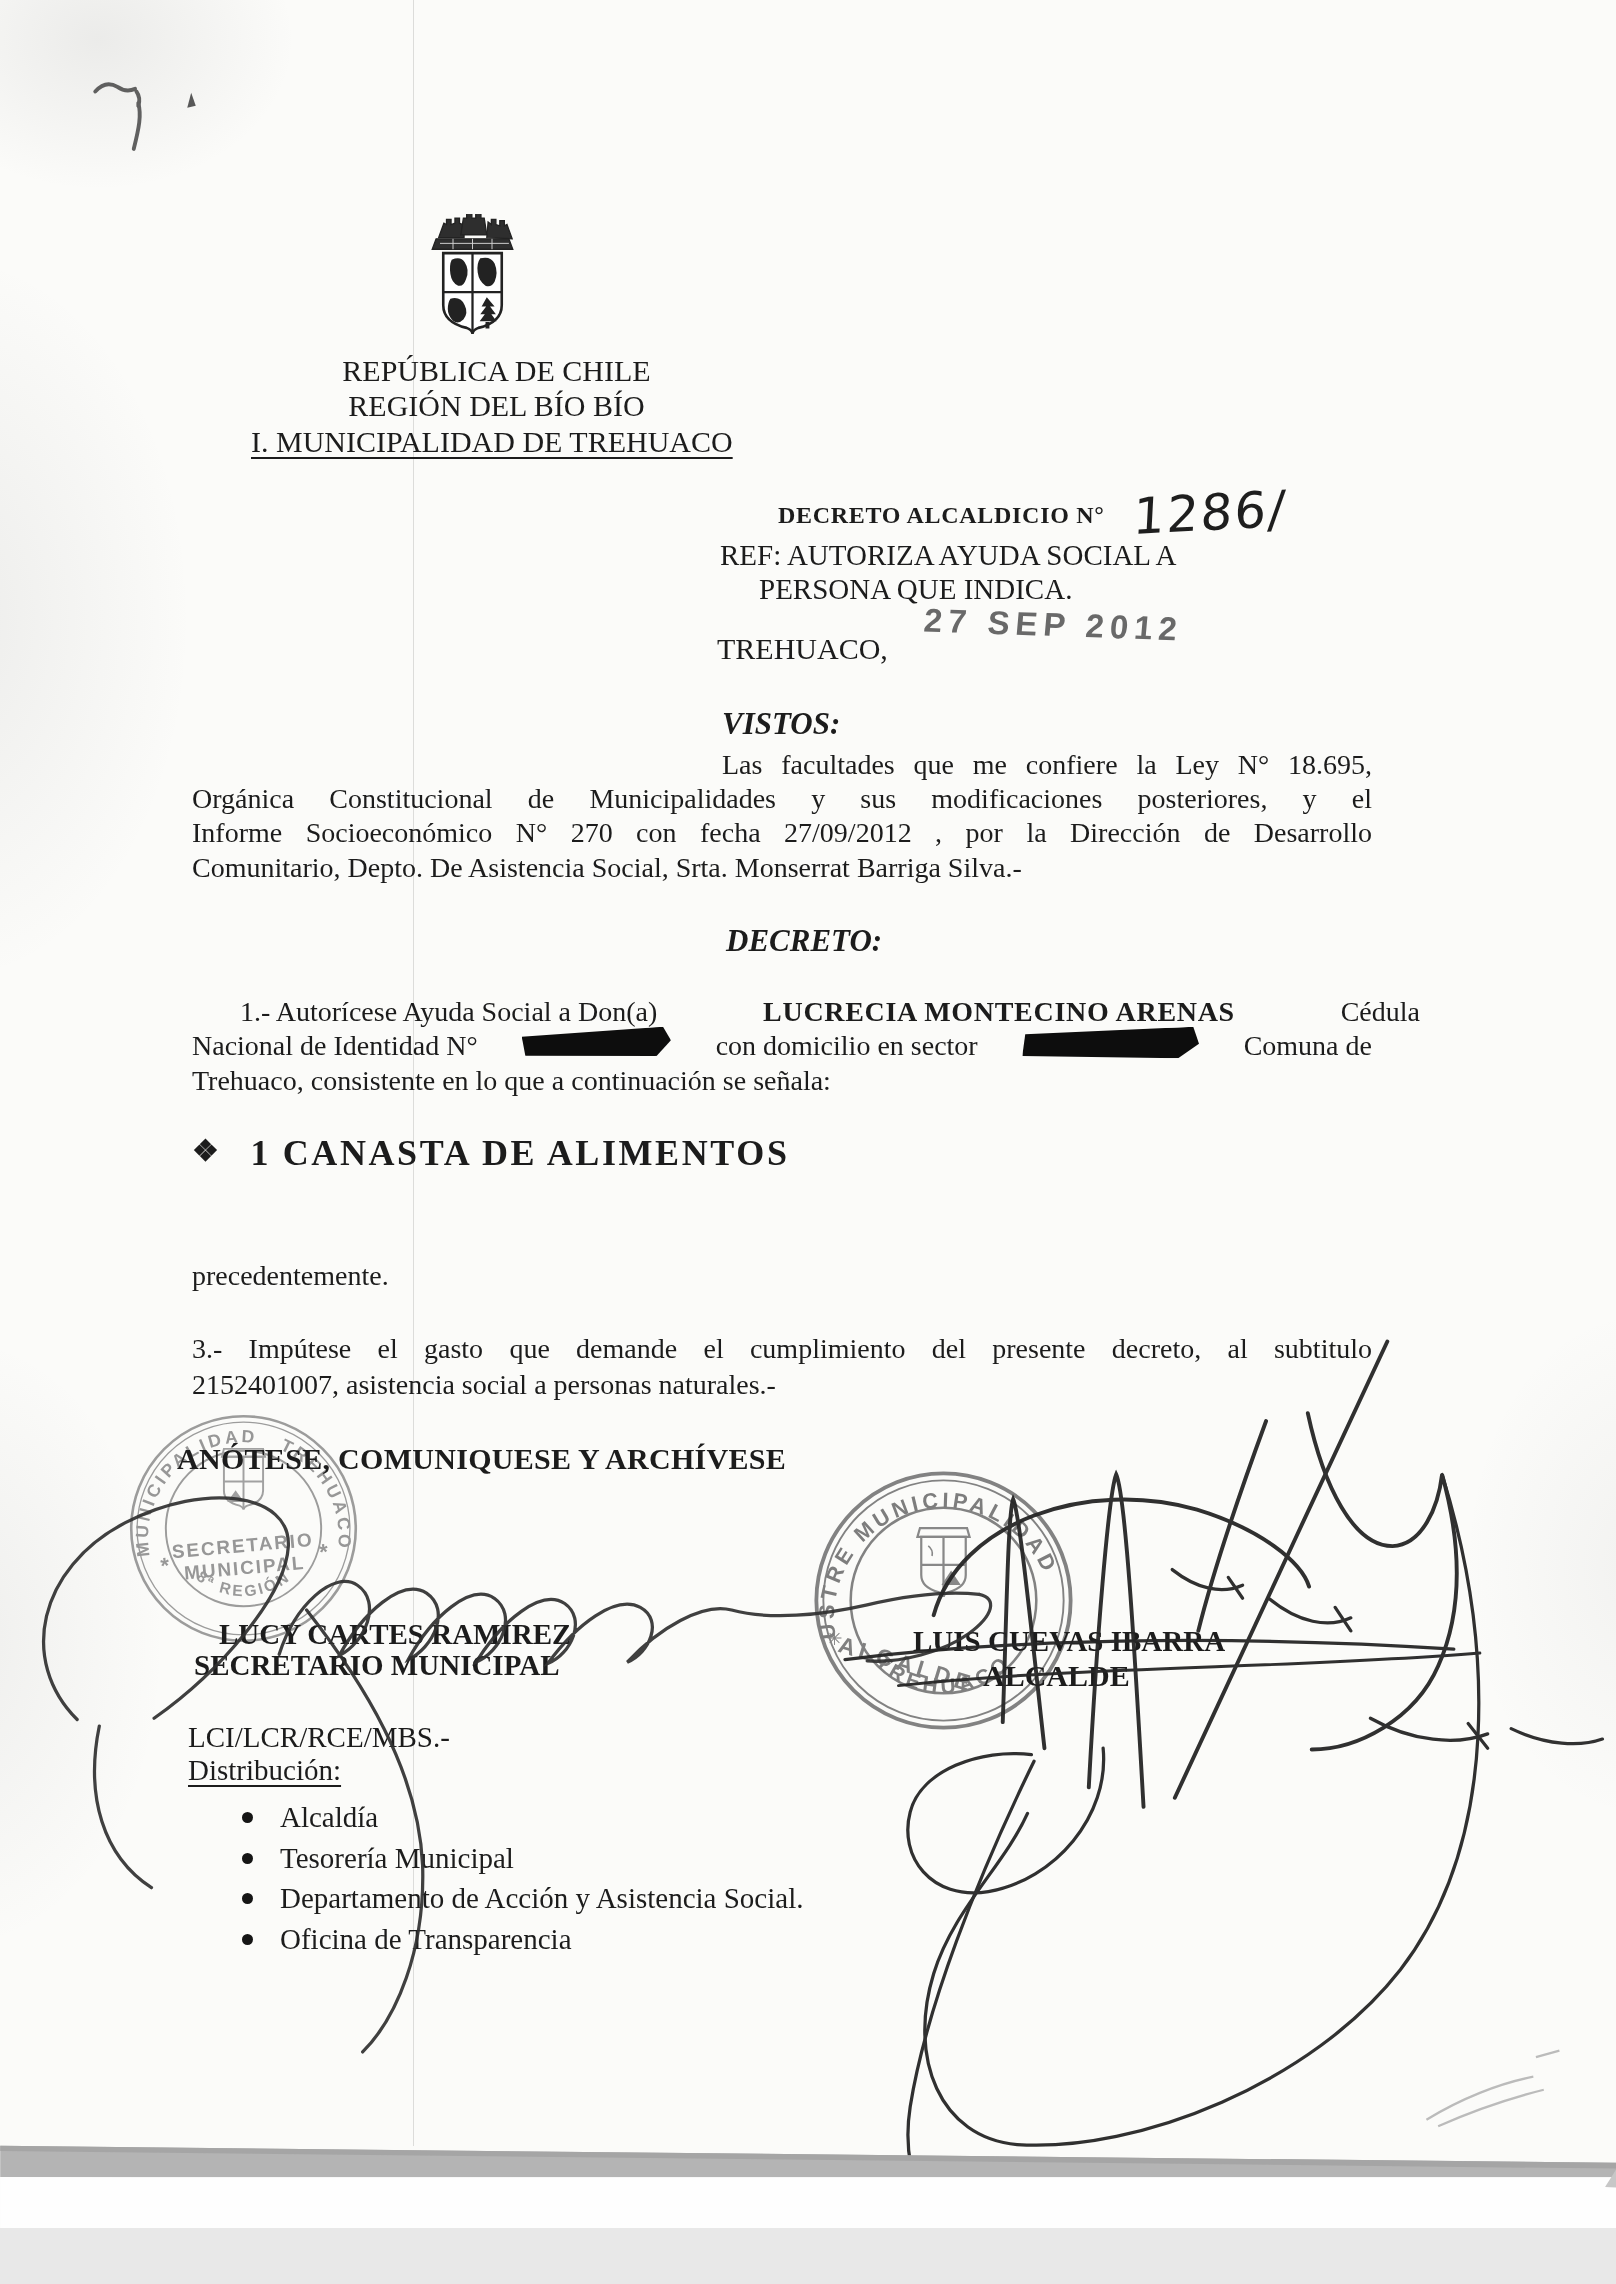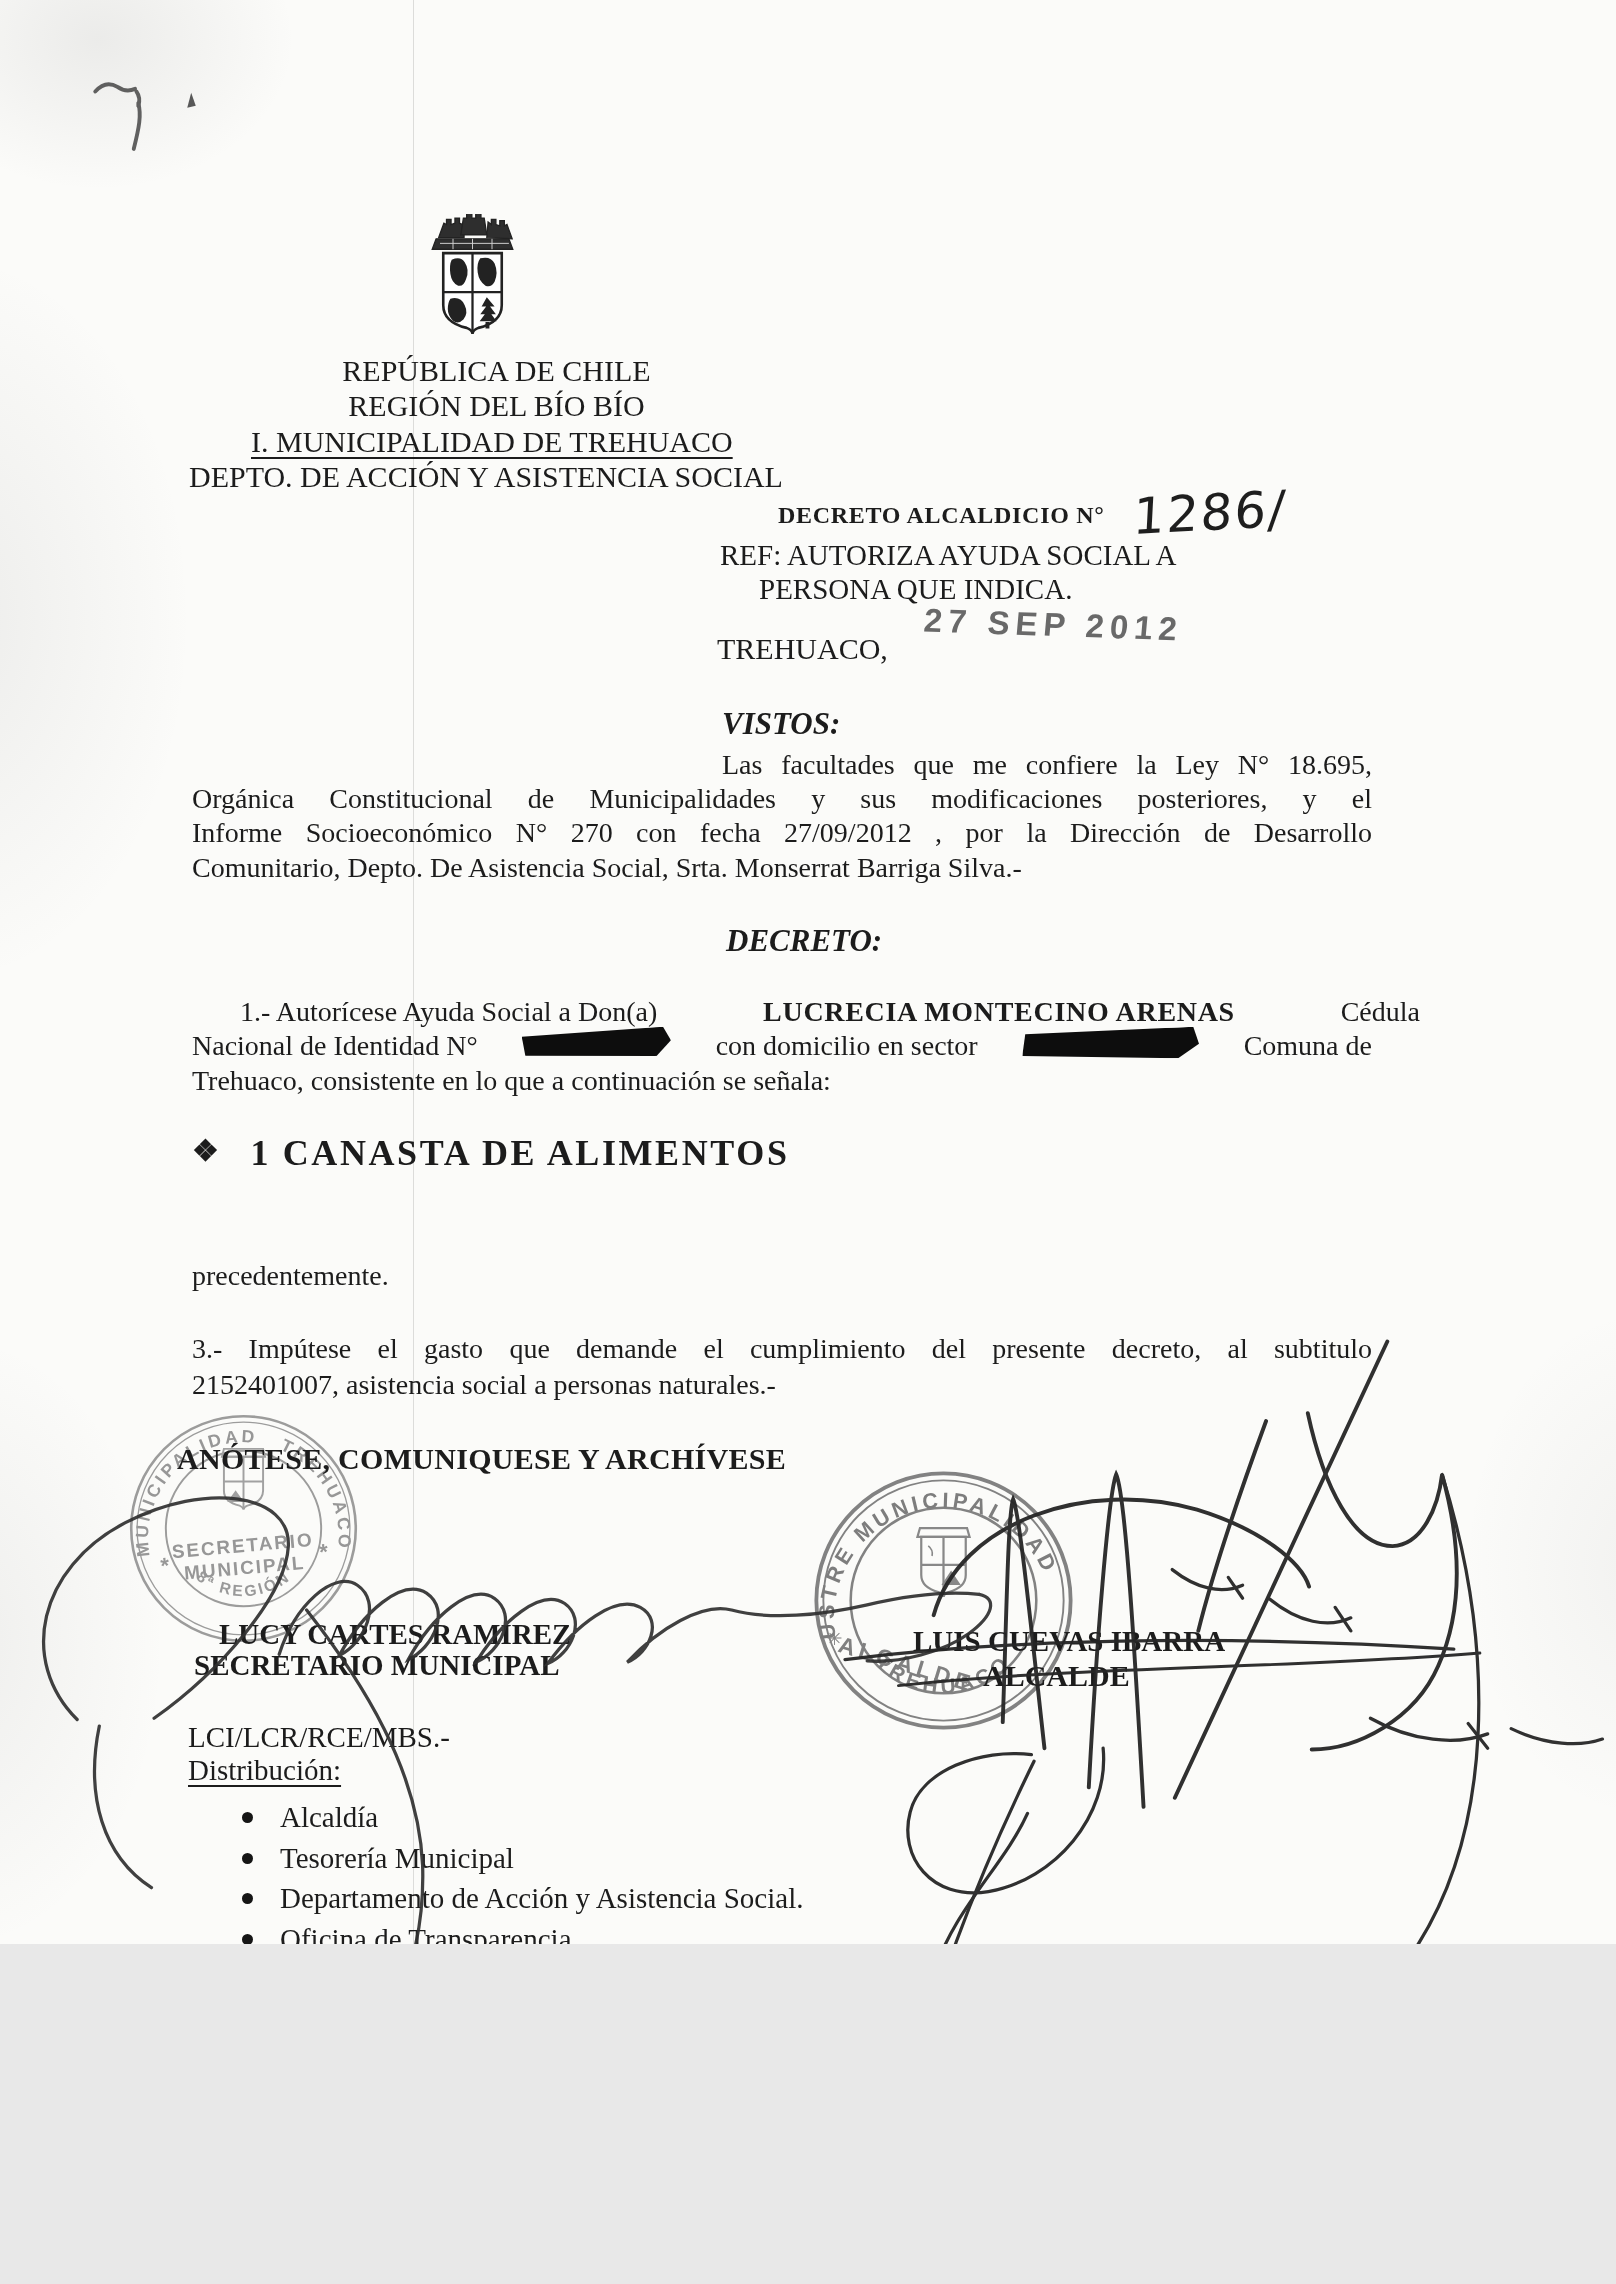--- a/index.html
+++ b/index.html
@@ -1,17 +1,17 @@
 <!DOCTYPE html>
 <html style="font-size:10.4px"><head>
 <meta charset="utf-8">
 <style>
   html,body{margin:0;padding:0;background:#e8e8e8;}
   #page{
-    position:relative; width:1617px; height:1944px; overflow:hidden;
+    position:relative; width:1617px; height:2228px; overflow:hidden;
     background:
       radial-gradient(391px 587px at -52px 619px, rgba(110,110,110,.10), transparent 62%),
       radial-gradient(339px 495px at -46px 1643px, rgba(110,110,110,.09), transparent 62%),
       radial-gradient(280px 215px at 98px 39px, rgba(130,130,130,.13), transparent 70%),
       radial-gradient(274px 391px at 1643px 1564px, rgba(120,120,120,.07), transparent 65%),
       linear-gradient(#fbfbf9,#fbfbf9);
     font-family:"Liberation Serif", serif; color:#1c1c1c;
   }
   .abs{position:absolute;}
   .t{font-size:28px; line-height:1.18; white-space:nowrap;}
@@ -78,21 +78,20 @@
       <path d="M38 70 q14 -6 20 4 q8 12 2 26 q-4 12 -12 10 q-10 -4 -12 -18 q-2 -14 2 -22" fill="#222"></path>
       <path d="M82 68 q16 -4 22 8 q6 14 0 28 q-6 10 -14 6 q-10 -6 -12 -20 q-2 -14 4 -22" fill="#222"></path>
       <path d="M36 130 q16 -4 22 10 q6 12 -2 22 q-8 8 -16 2 q-8 -8 -8 -18 q0 -10 4 -16" fill="#222"></path>
       <path d="M92 128 l12 14 h-7 l9 12 h-7 l8 11 h-26 l8 -11 h-7 l9 -12 h-7 z M90 166 h6 v10 h-6 z" fill="#222"></path>
     </g>
   </svg>
 
   <div class="abs t center" style="left:280px;top:353px;width:433px;font-size:30px;">REPÚBLICA DE CHILE</div>
   <div class="abs t center" style="left:280px;top:388px;width:433px;font-size:30px;">REGIÓN DEL BÍO BÍO</div>
   <div class="abs t center u" style="left:251px;top:424px;width:463px;font-size:30px;">I. MUNICIPALIDAD DE TREHUACO</div>
-  <div class="abs t center" style="left:189px;top:459px;width:587px;font-size:30px;">DEPTO. DE ACCIÓN Y ASISTENCIA SOCIAL</div>
 
   <div class="abs t b" style="left:778px;top:501px;font-size:24px;letter-spacing:0.7px;">DECRETO ALCALDICIO N°</div>
   <div id="handnum" class="abs" style="left:1133px;top:484px;">1286/</div>
   <div class="abs t" style="left:720px;top:538px;font-size:29px;">REF: AUTORIZA AYUDA SOCIAL A</div>
   <div class="abs t" style="left:759px;top:572px;font-size:29px;">PERSONA QUE INDICA.</div>
   <div class="abs t" style="left:717px;top:631px;font-size:30px;">TREHUACO,</div>
   <div id="datestamp" class="abs" style="left:924px;top:606px;">27 SEP 2012</div>
 
   <div class="abs t bi" style="left:722px;top:706px;font-size:31px;">VISTOS:</div>
   <div class="abs tw jline" style="left:722px;top:748px;width:650px;">Las facultades que me confiere la Ley N° 18.695,</div>

